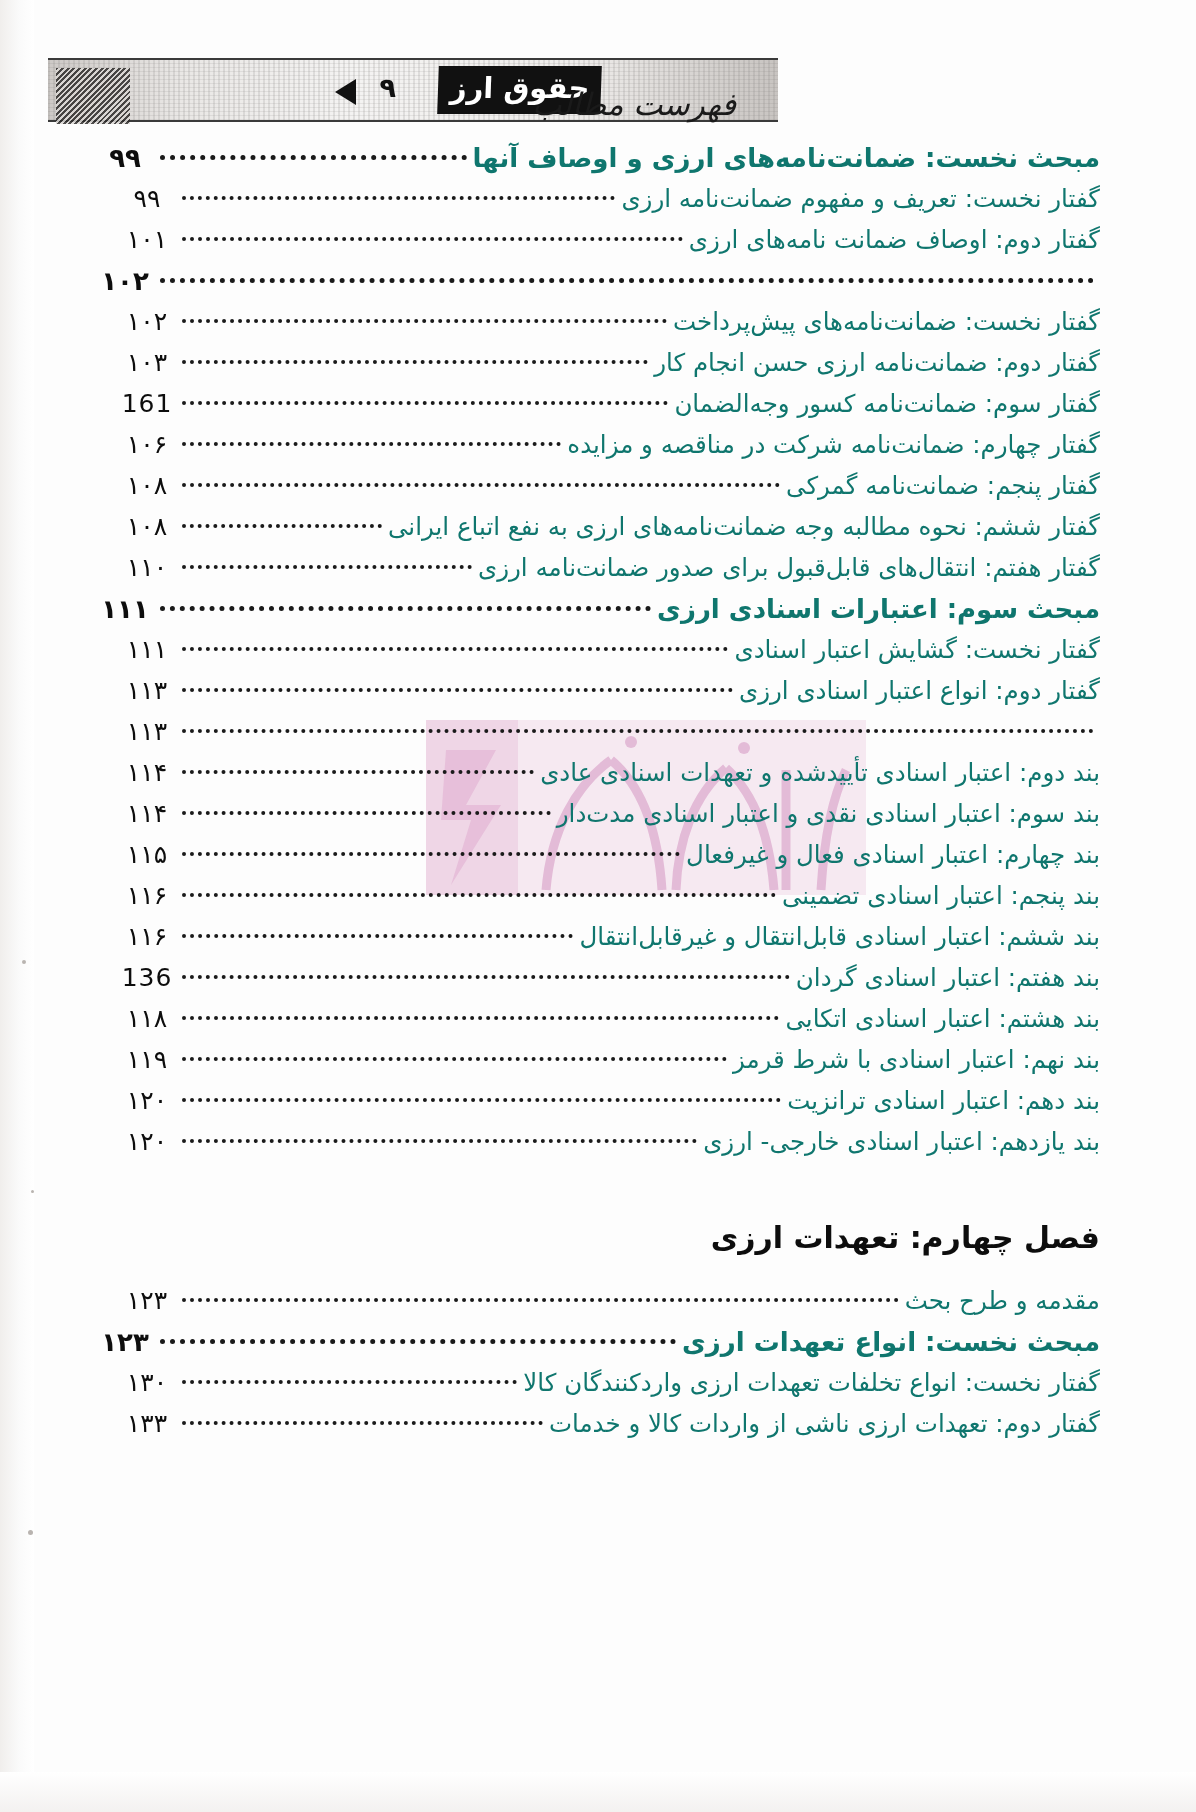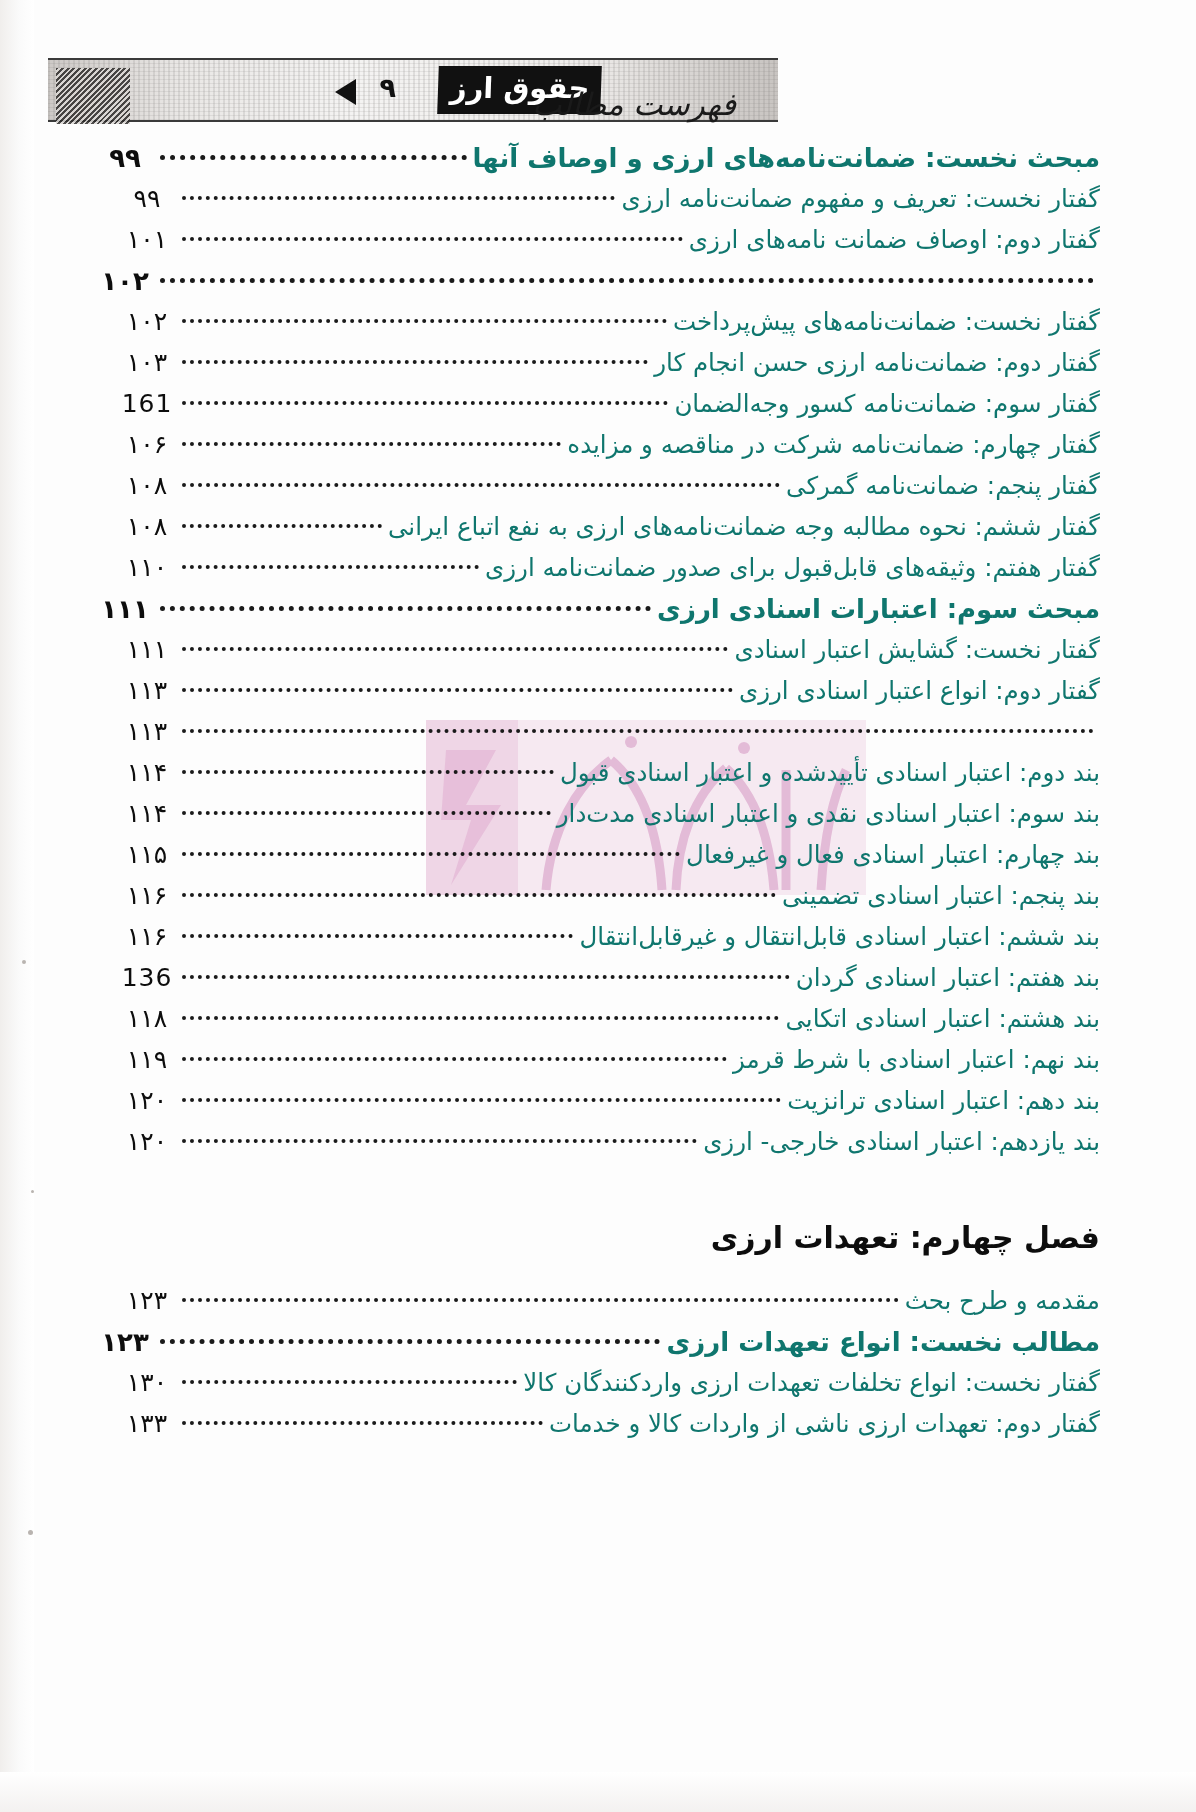--- a/index.html
+++ b/index.html
@@ -269,21 +269,21 @@
           <span class="label">گفتار پنجم: ضمانت‌نامه گمرکی</span>
           <span class="leader"></span>
           <span class="pageno">۱۰۸</span>
         </div>
         <div class="row lvl-goftar indent-1">
           <span class="label">گفتار ششم: نحوه مطالبه وجه ضمانت‌نامه‌های ارزی به نفع اتباع ایرانی</span>
           <span class="leader"></span>
           <span class="pageno">۱۰۸</span>
         </div>
         <div class="row lvl-goftar indent-1">
-          <span class="label">گفتار هفتم: وثیقه‌های قابل‌قبول برای صدور ضمانت‌نامه ارزی</span>
+          <span class="label">گفتار هفتم: انتقال‌های قابل‌قبول برای صدور ضمانت‌نامه ارزی</span>
           <span class="leader"></span>
           <span class="pageno">۱۱۰</span>
         </div>
         <div class="row lvl-mabhas">
           <span class="label">مبحث سوم: اعتبارات اسنادی ارزی</span>
           <span class="leader"></span>
           <span class="pageno">۱۱۱</span>
         </div>
         <div class="row lvl-goftar indent-1">
           <span class="label">گفتار نخست: گشایش اعتبار اسنادی</span>
@@ -293,21 +293,21 @@
         <div class="row lvl-goftar indent-1">
           <span class="label">گفتار دوم: انواع اعتبار اسنادی ارزی</span>
           <span class="leader"></span>
           <span class="pageno">۱۱۳</span>
         </div>
         <div class="row lvl-band indent-2">
           <span class="leader"></span>
           <span class="pageno">۱۱۳</span>
         </div>
         <div class="row lvl-band indent-2">
-          <span class="label">بند دوم: اعتبار اسنادی تأییدشده و اعتبار اسنادی قبول</span>
+          <span class="label">بند دوم: اعتبار اسنادی تأییدشده و تعهدات اسنادی عادی</span>
           <span class="leader"></span>
           <span class="pageno">۱۱۴</span>
         </div>
         <div class="row lvl-band indent-2">
           <span class="label">بند سوم: اعتبار اسنادی نقدی و اعتبار اسنادی مدت‌دار</span>
           <span class="leader"></span>
           <span class="pageno">۱۱۴</span>
         </div>
         <div class="row lvl-band indent-2">
           <span class="label">بند چهارم: اعتبار اسنادی فعال و غیرفعال</span>
@@ -351,21 +351,21 @@
         </div>
       </div>
     <div class="chapter">فصل چهارم: تعهدات ارزی</div>
     <div id="toc-list-after">
         <div class="row lvl-goftar indent-1">
           <span class="label">مقدمه و طرح بحث</span>
           <span class="leader"></span>
           <span class="pageno">۱۲۳</span>
         </div>
         <div class="row lvl-mabhas">
-          <span class="label">مطالب نخست: انواع تعهدات ارزی</span>
+          <span class="label">مبحث نخست: انواع تعهدات ارزی</span>
           <span class="leader"></span>
           <span class="pageno">۱۲۳</span>
         </div>
         <div class="row lvl-goftar indent-1">
           <span class="label">گفتار نخست: انواع تخلفات تعهدات ارزی واردکنندگان کالا</span>
           <span class="leader"></span>
           <span class="pageno">۱۳۰</span>
         </div>
         <div class="row lvl-goftar indent-1">
           <span class="label">گفتار دوم: تعهدات ارزی ناشی از واردات کالا و خدمات</span>

